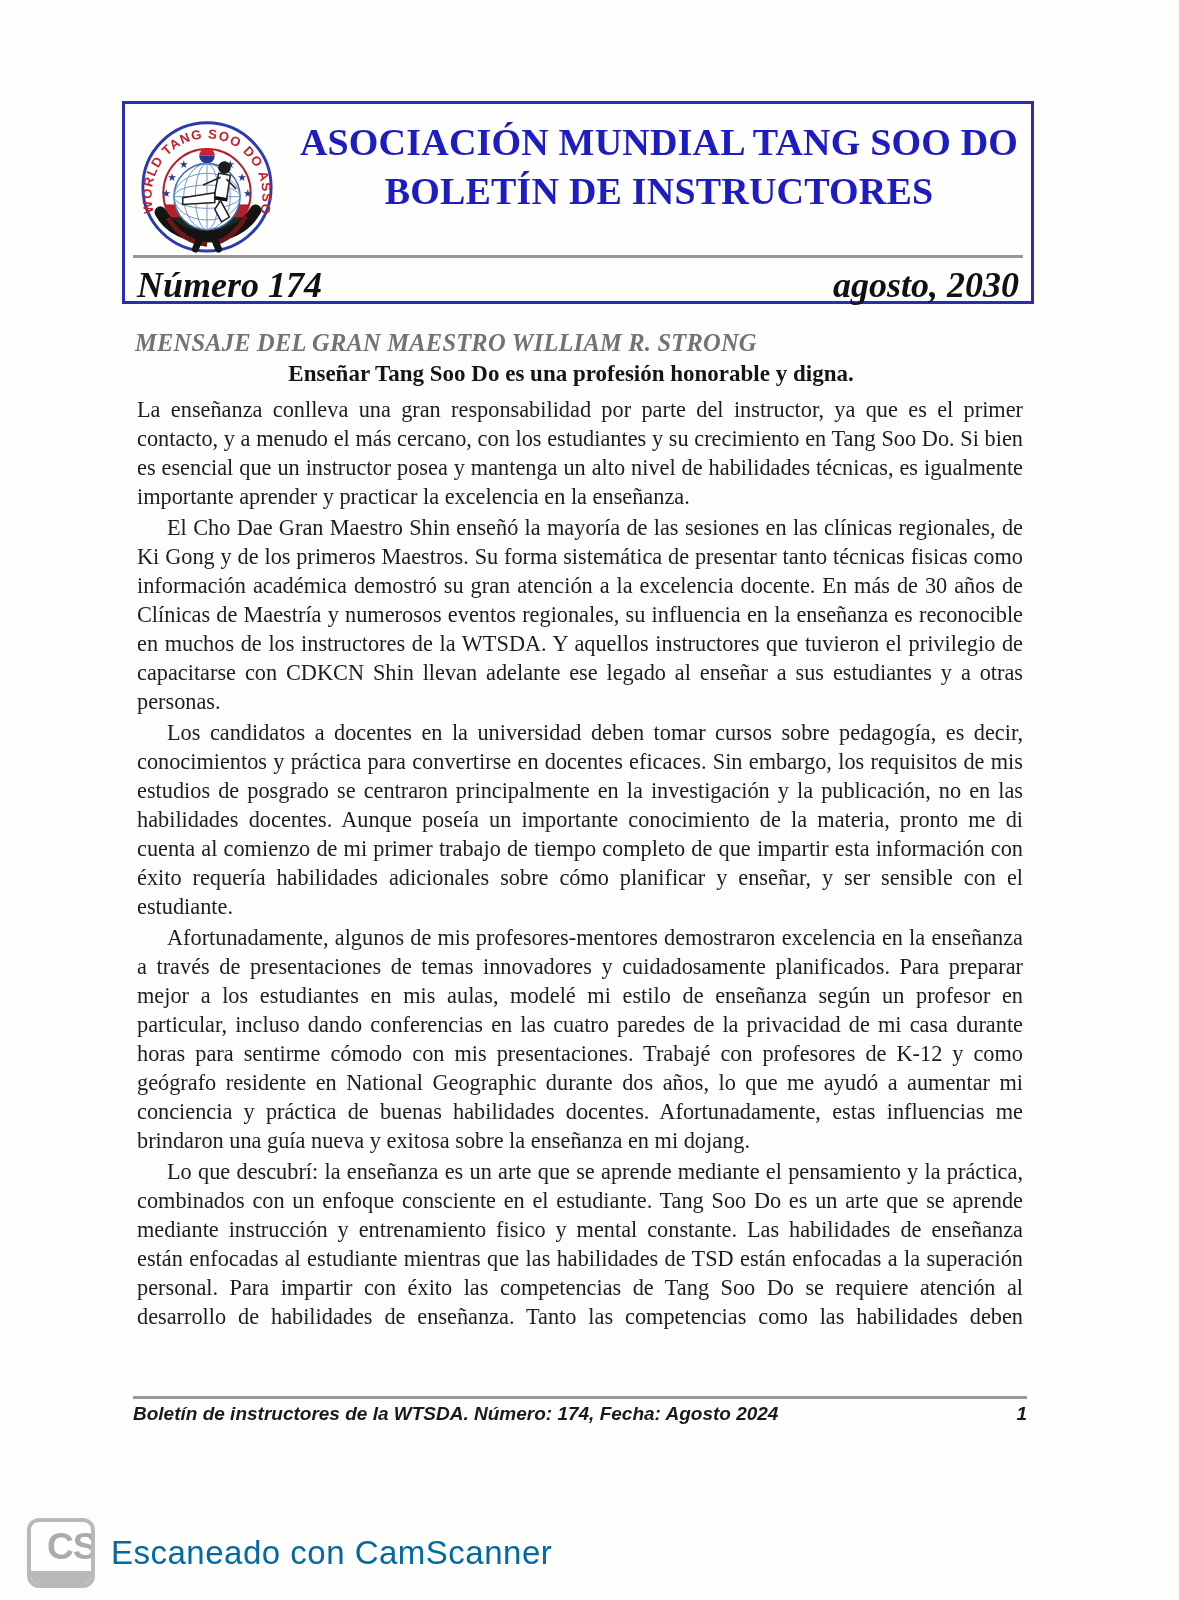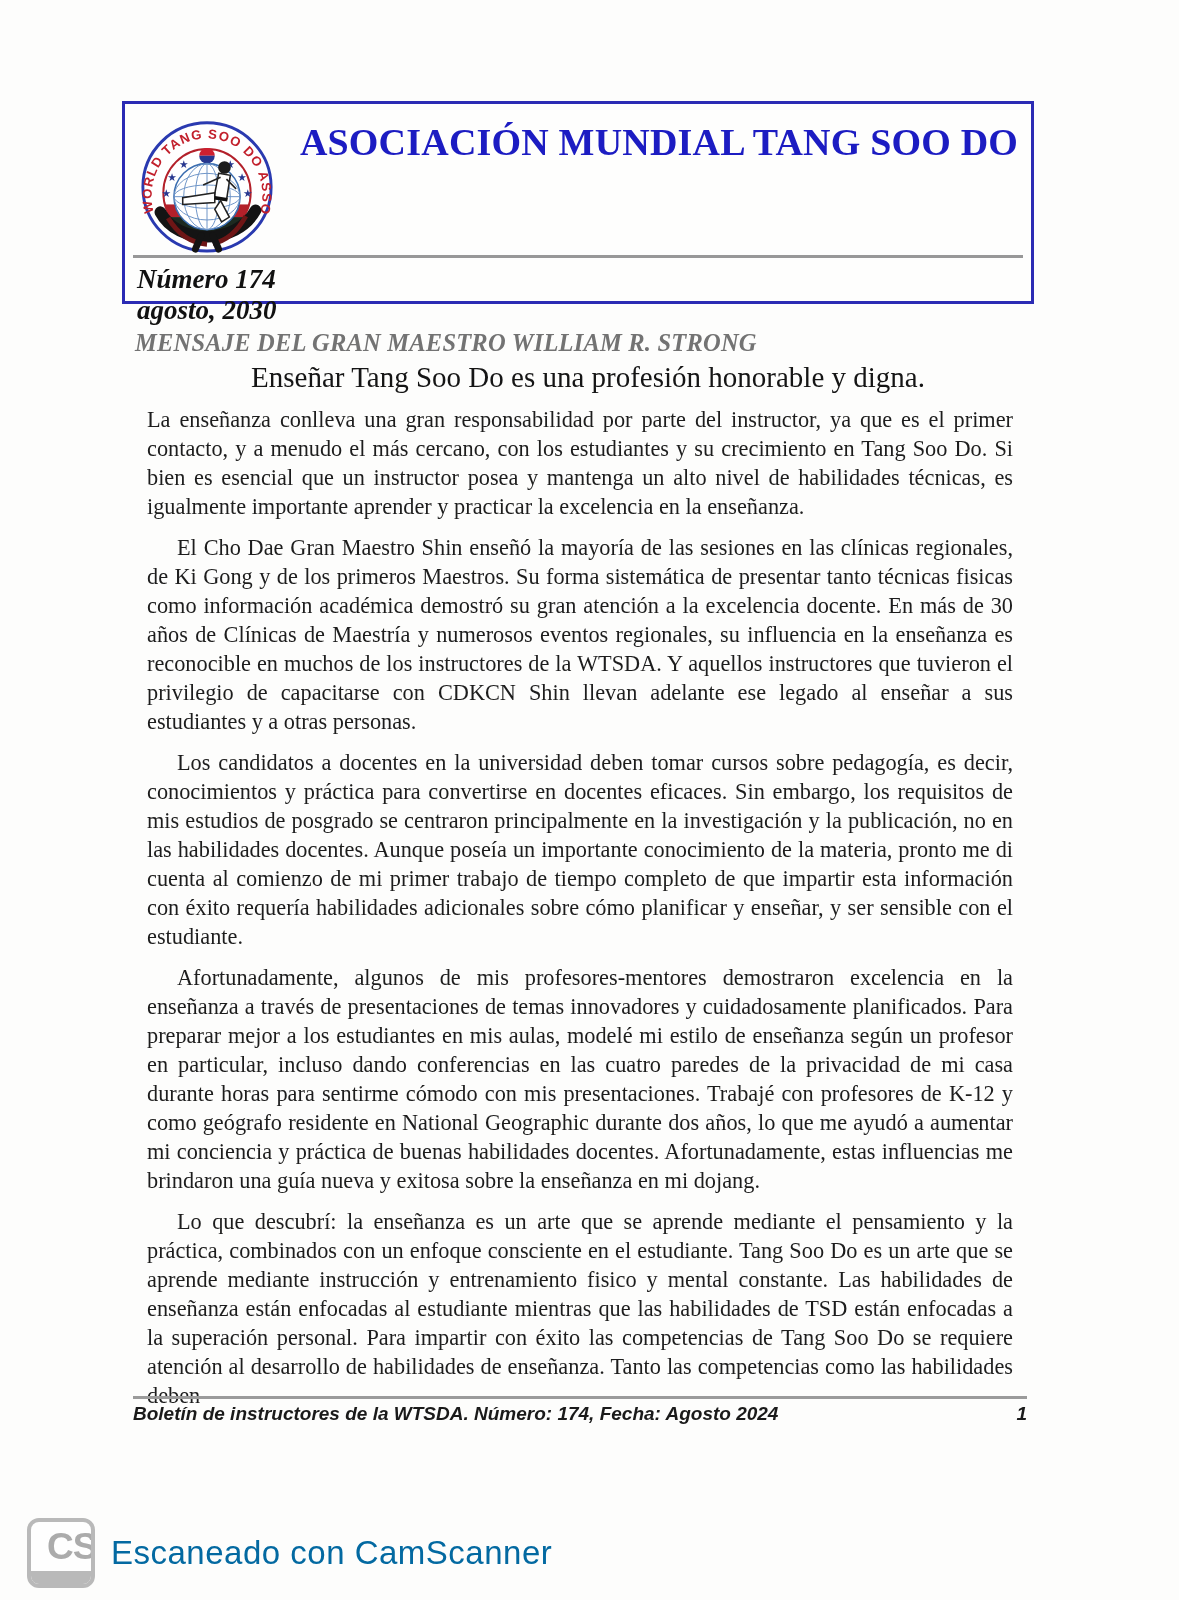--- a/index.html
+++ b/index.html
@@ -24,40 +24,39 @@
     font-weight:bold; font-size:38px; line-height:49px;
     letter-spacing:0.2px;
   }
   .header-rule {
     position:absolute; left:8px; right:8px; top:151px;
     border-top:3px solid #989898;
   }
   .issue-row {
     position:absolute; left:12px; right:12px; top:160px;
     display:flex; justify-content:space-between;
-    font-style:italic; font-weight:bold; font-size:27px;
+    font-style:italic; font-weight:bold; font-size:36px;
     color:#111;
-    flex-direction:column;
   }
 
   
   .section-heading {
     position:absolute; left:135px; top:329px; width:890px;
     color:#737373; font-style:italic; font-weight:bold; font-size:24.5px;
     letter-spacing:0.2px;
   }
   .article-subtitle {
-    position:absolute; left:143px; top:361px; width:890px;
-    text-align:center; font-weight:normal; font-size:29px; color:#151515;
+    position:absolute; left:126px; top:361px; width:890px;
+    text-align:center; font-weight:bold; font-size:23px; color:#151515;
   }
   .bodytext {
     position:absolute; left:135px; top:393px; width:890px;
     font-size:22.3px; line-height:29px; text-align:justify; color:#1d1d1d;
   }
-  .bodytext p { margin:12px; }
+  .bodytext p { margin:2px; }
   .bodytext p.indent { text-indent:30px; }
   .bodytext p.fill-last { text-align-last:justify; }
 
   
   .footer-rule {
     position:absolute; left:133px; top:1396px; width:894px;
     border-top:3px solid #9b9b9b;
   }
   .footer-row {
     position:absolute; left:133px; top:1403px; width:894px;
@@ -150,20 +149,21 @@
       <line x1="78" y1="83" x2="91" y2="85" stroke="#111111" stroke-width="3.5"></line>
 
       <path d="M 22,98 C 40,132 100,132 120,96" fill="none" stroke="#141414" stroke-width="12" stroke-linecap="round"></path>
       <path d="M 30,104 C 42,124 58,130 70,131" fill="none" stroke="#6e1616" stroke-width="5"></path>
       <path d="M 110,102 C 100,120 88,128 76,130" fill="none" stroke="#6e1616" stroke-width="5"></path>
       <path d="M 64,122 L 58,136 M 76,122 L 82,136" stroke="#141414" stroke-width="7" stroke-linecap="round"></path>
     </svg>
 
     <div class="header-title">
       <div>ASOCIACIÓN MUNDIAL TANG SOO DO</div>
+      <div>BOLETÍN DE INSTRUCTORES</div>
     </div>
 
     <div class="header-rule"></div>
 
     <div class="issue-row">
       <span>Número 174</span>
       <span>agosto, 2030</span>
     </div>
   </div>
 

